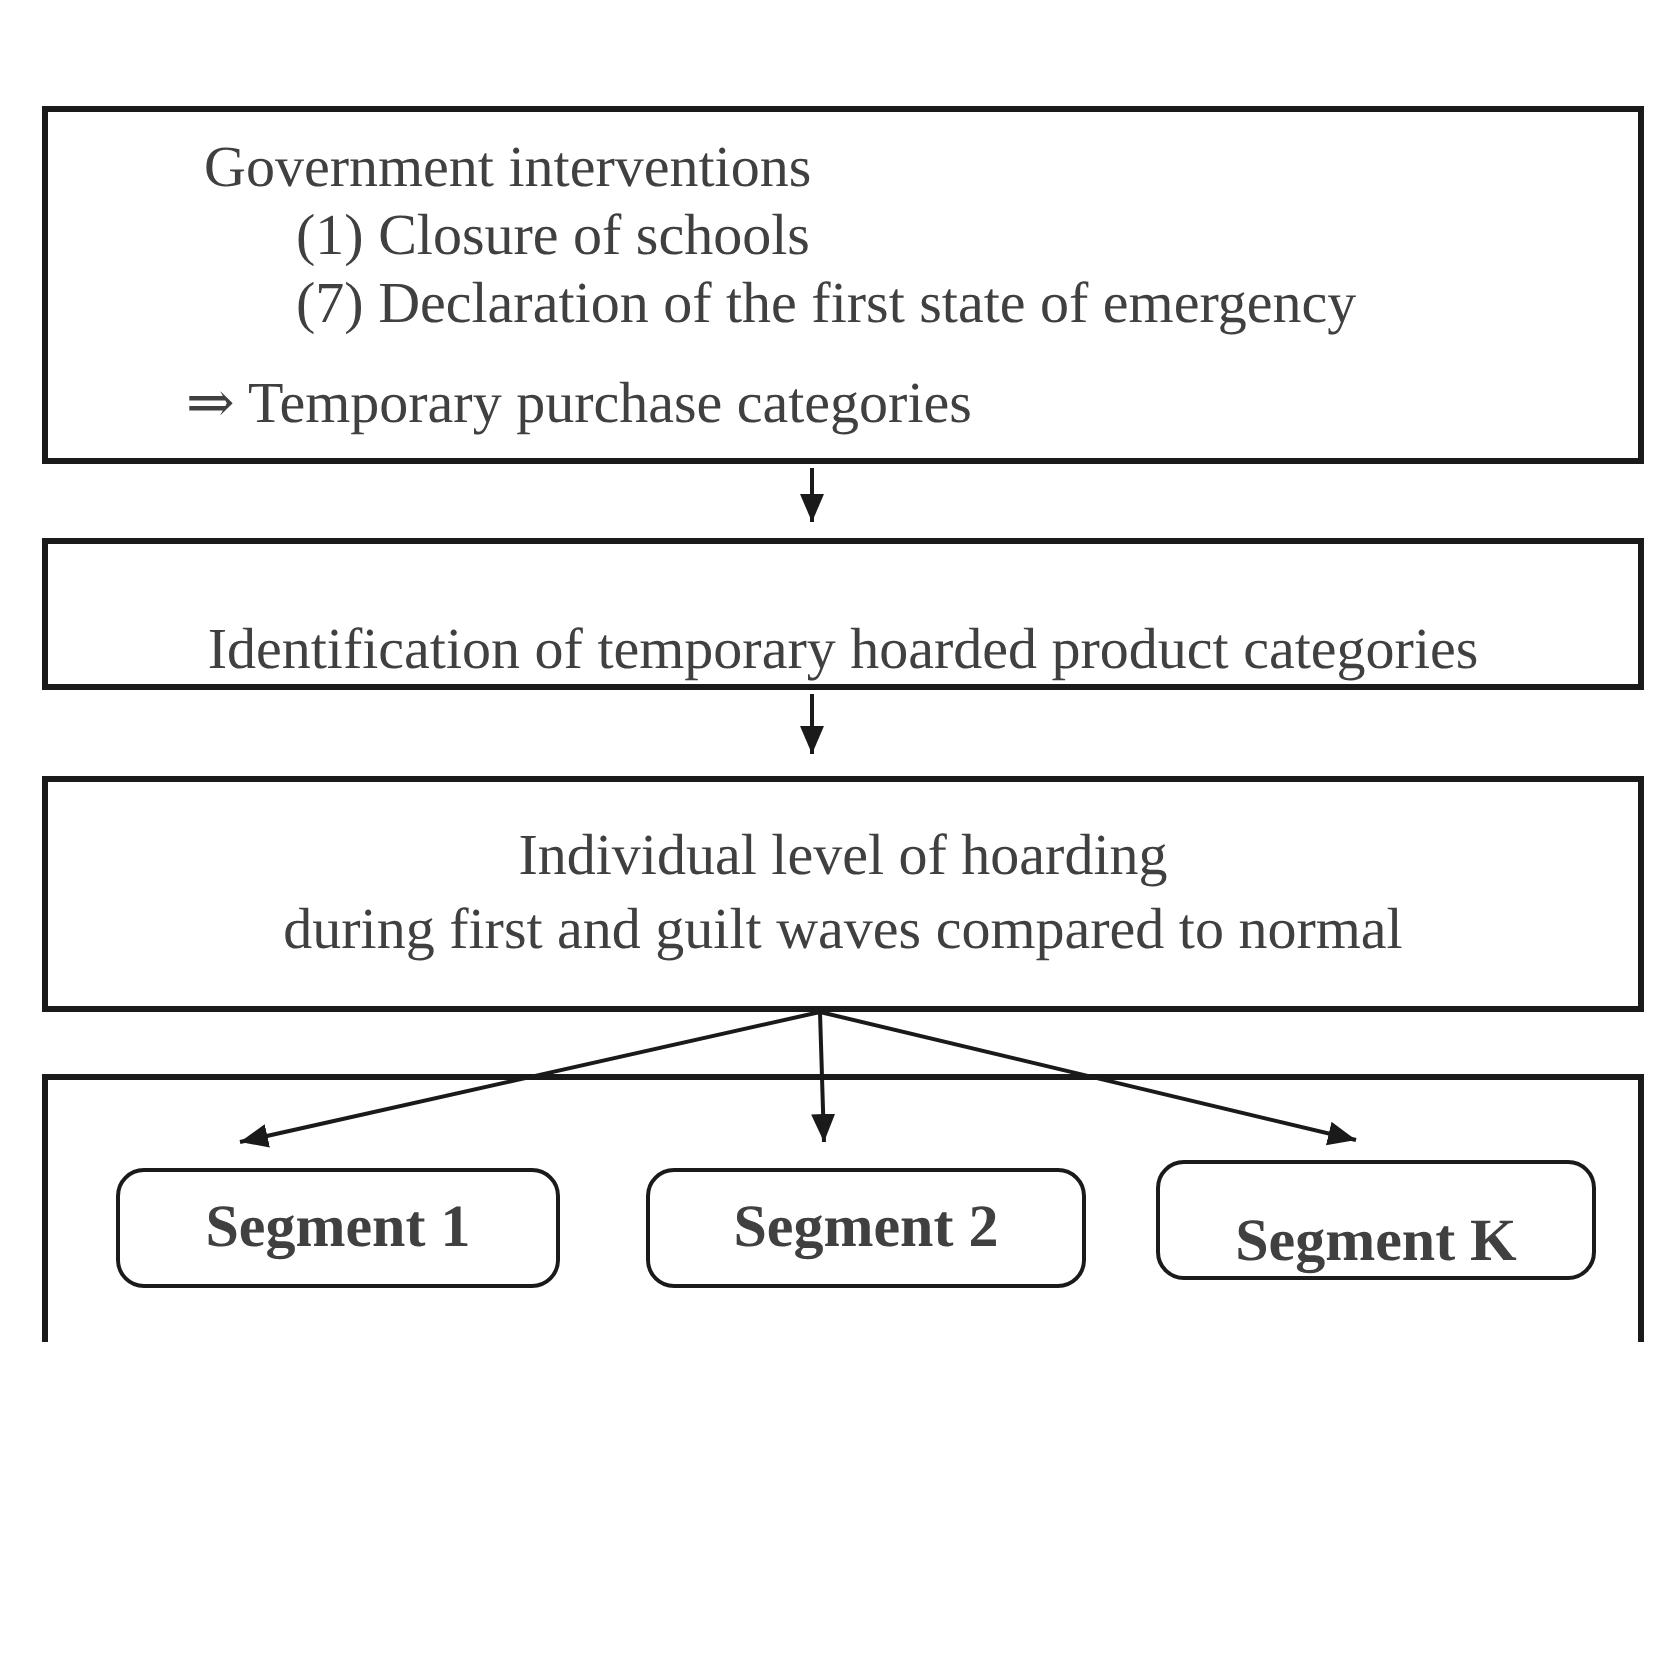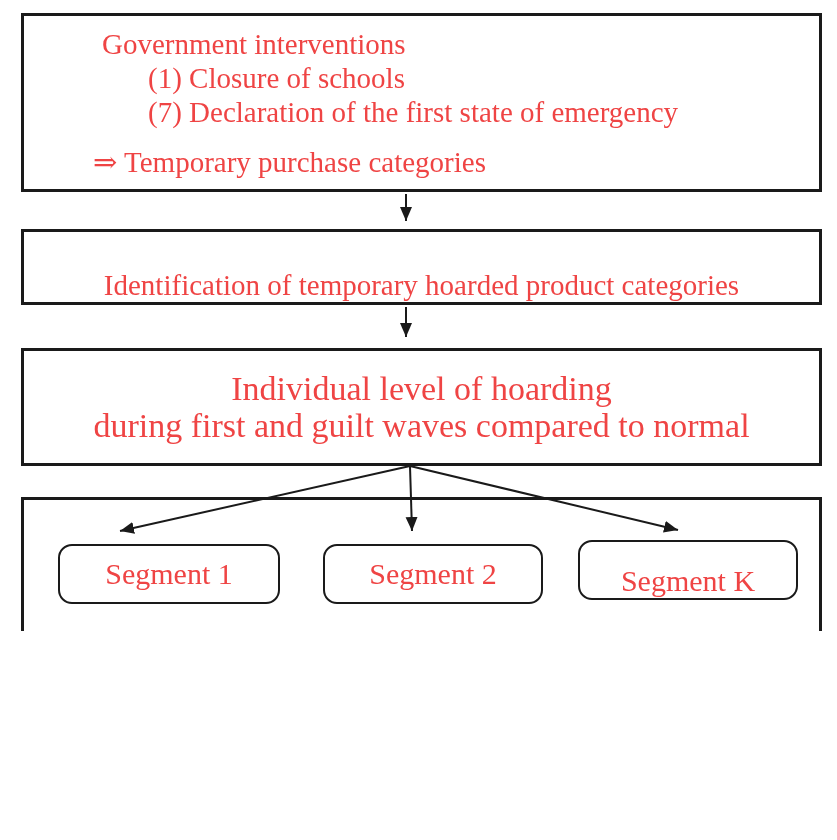--- a/index.html
+++ b/index.html
@@ -2,22 +2,23 @@
 <html><head>
 <meta charset="utf-8">
 <style>
   html, body { margin: 0; padding: 0; background: #ffffff; }
   .canvas {
     position: relative;
     width: 837px;
     height: 631px;
     background: #ffffff;
     font-family: "Liberation Serif", "DejaVu Serif", serif;
-    color: #ef4444;
+    color: #404040;
     overflow: hidden;
+    margin-top: 40px;
   }
   .arrow-layer {
     position: absolute;
     left: 0; top: 0;
     width: 837px; height: 840px;
     pointer-events: none;
     z-index: 2;
   }
   .box {
     position: absolute;
@@ -41,35 +42,36 @@
     width: 801px; height: 76px;
     display: flex; align-items: flex-end; justify-content: center;
     font-size: 29px;
   }
   .box-hoarding {
     left: 21px; top: 348px;
     width: 801px; height: 118px;
     display: flex; flex-direction: column;
     align-items: center; justify-content: center;
     text-align: center;
-    font-size: 34px;
+    font-size: 29px;
     line-height: 37px;
   }
   .box-segments-container {
     left: 21px; top: 497px;
     width: 801px; height: 141px;
   }
   .segment {
     position: absolute;
     box-sizing: border-box;
     border: 2px solid #1a1a1a;
     border-radius: 14px;
     background: #ffffff;
     display: flex; align-items: center; justify-content: center;
     font-size: 30px;
+    font-weight: bold;
   }
   .segment-1 { left: 34px;  top: 44px; width: 222px; height: 60px; }
   .segment-2 { left: 299px; top: 44px; width: 220px; height: 60px; }
   .segment-k { left: 554px; top: 40px; width: 220px; height: 60px; align-items: flex-end; }
   .box-factors {
     left: 21px; top: 683px;
     width: 801px; height: 137px;
     display: flex; flex-direction: column; justify-content: center;
     padding-left: 31px;
     font-size: 28px;

